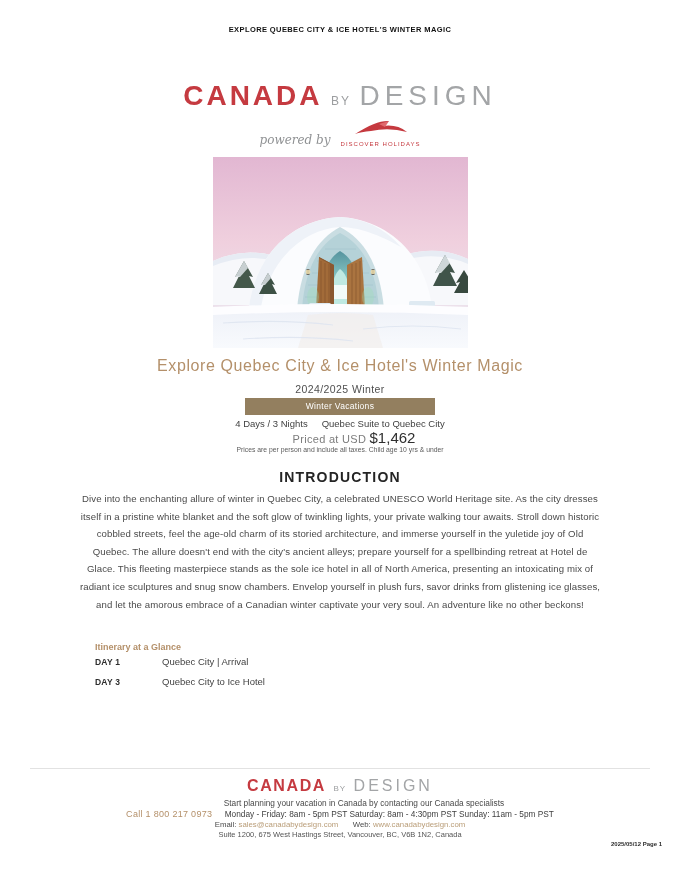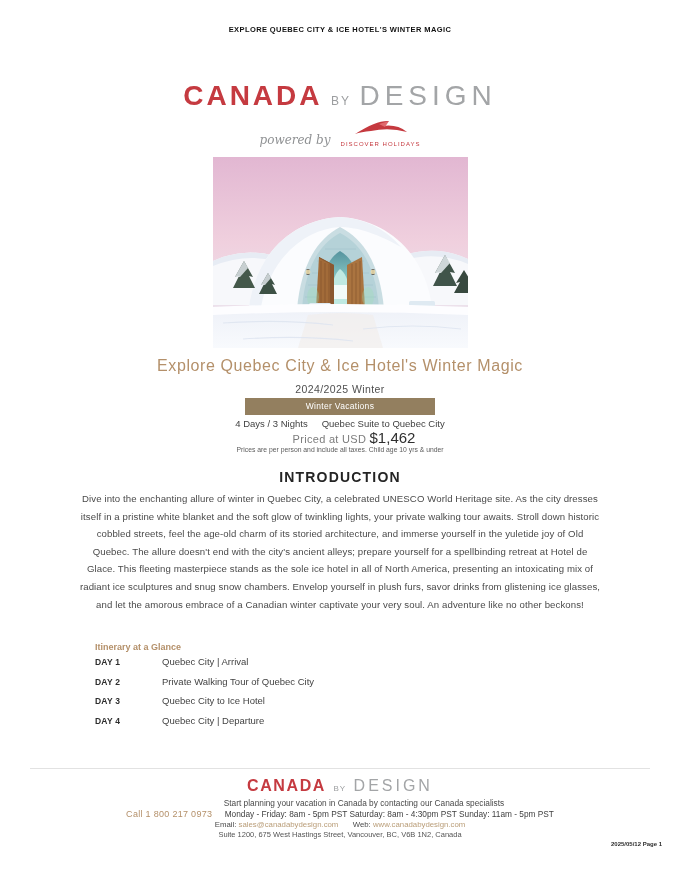--- a/index.html
+++ b/index.html
@@ -213,30 +213,22 @@
 <div class="abs intro-heading">INTRODUCTION</div>
 <div class="intro-body">Dive into the enchanting allure of winter in Quebec City, a celebrated UNESCO World Heritage site. As the city dresses itself in a pristine white blanket and the soft glow of twinkling lights, your private walking tour awaits. Stroll down historic cobbled streets, feel the age-old charm of its storied architecture, and immerse yourself in the yuletide joy of Old Quebec. The allure doesn't end with the city's ancient alleys; prepare yourself for a spellbinding retreat at Hotel de Glace. This fleeting masterpiece stands as the sole ice hotel in all of North America, presenting an intoxicating mix of radiant ice sculptures and snug snow chambers. Envelop yourself in plush furs, savor drinks from glistening ice glasses, and let the amorous embrace of a Canadian winter captivate your very soul. An adventure like no other beckons!</div>
 
 <div class="itinerary">
   <div class="itinerary-heading">Itinerary at a Glance</div>
   <div class="day-row">
     <span class="day-label">DAY 1</span>
     <span class="day-desc">Quebec City | Arrival</span>
   </div>
   <div class="day-row">
-    <span class="day-label">DAY 2</span>
-    <span class="day-desc">Private Walking Tour of Quebec City</span>
-  </div>
-  <div class="day-row">
     <span class="day-label">DAY 3</span>
     <span class="day-desc">Quebec City to Ice Hotel</span>
-  </div>
-  <div class="day-row">
-    <span class="day-label">DAY 4</span>
-    <span class="day-desc">Quebec City | Departure</span>
   </div>
 </div>
 
 <div class="footer-divider"></div>
 
 <div class="abs footer-brand">
   <span class="brand-canada">CANADA</span>
   <span class="brand-by">BY</span>
   <span class="brand-design">DESIGN</span>
 </div>

